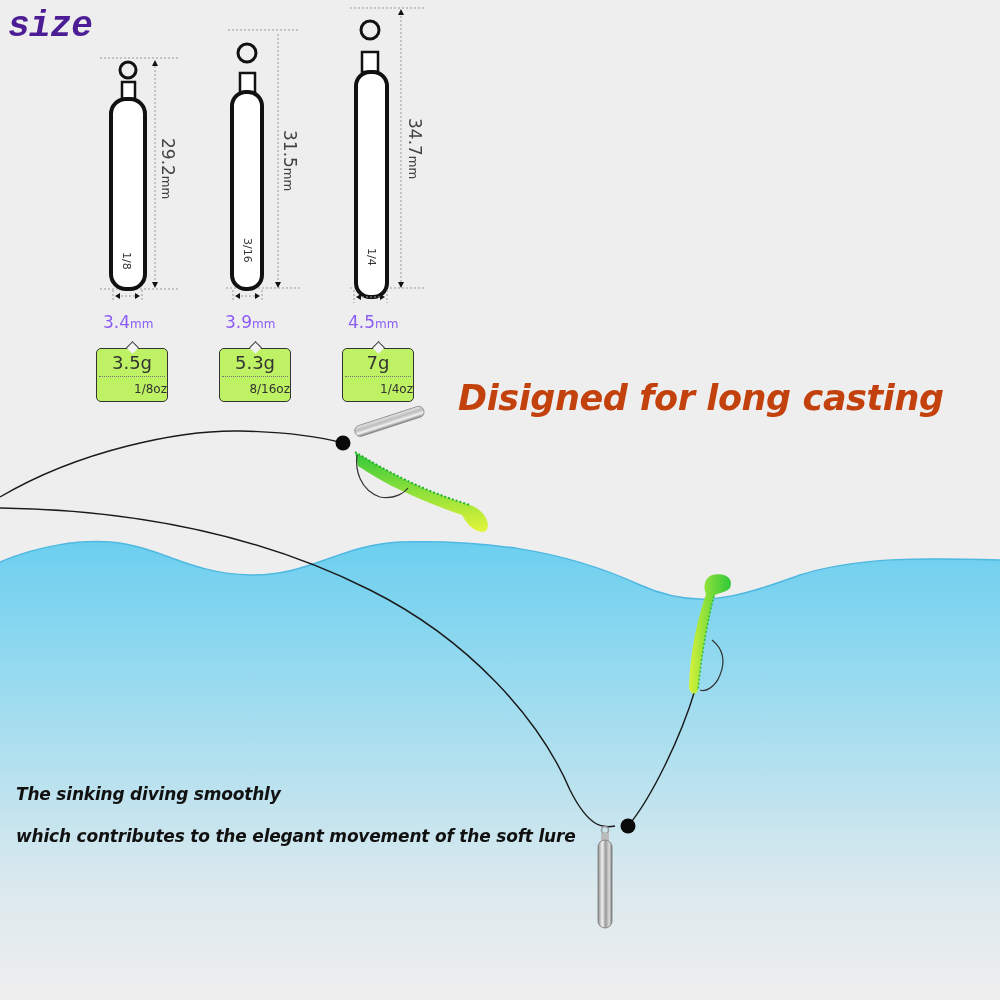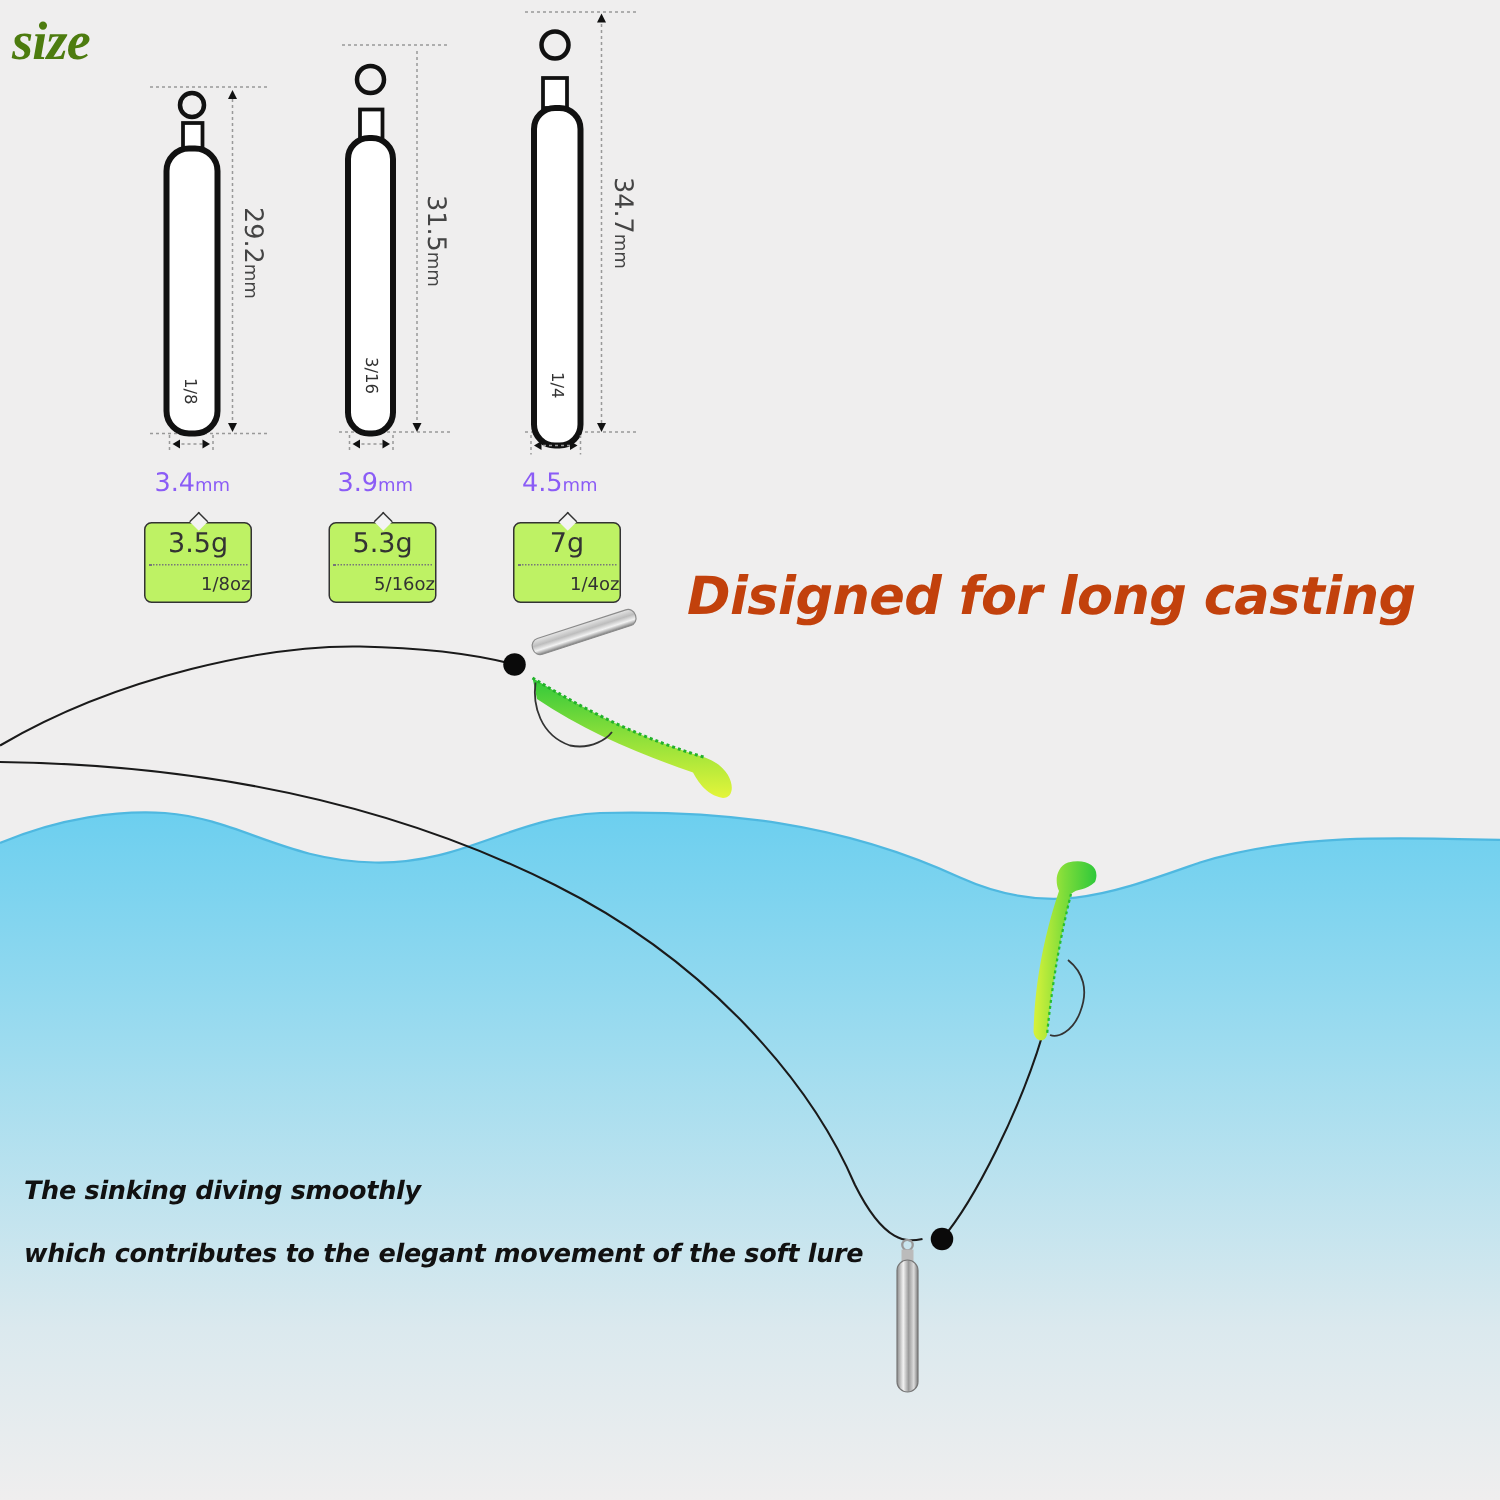--- a/index.html
+++ b/index.html
@@ -6,23 +6,23 @@
     body {
       width: 1000px; height: 1000px; overflow: hidden;
       background: #efeeee;
       position: relative;
       font-family: "DejaVu Sans", sans-serif;
     }
     .canvas { position: absolute; left: 0; top: 0; width: 1000px; height: 1000px; }
     .abs { position: absolute; }
     .size-title {
       left: 8px; top: 6px;
-      font-family: Liberation Serif, serif;
+      font-family: Liberation Mono, monospace;
       font-weight: bold; font-style: italic;
-      font-size: 36px; color: #4d7c0f; letter-spacing: -0.5px;
+      font-size: 36px; color: #4c1d95; letter-spacing: -0.5px;
     }
     .headline {
       left: 458px; top: 378px;
       font-family: "DejaVu Sans", sans-serif;
       font-weight: bold; font-style: italic;
       font-size: 35px; color: #c2410c; letter-spacing: -0.4px;
       white-space: nowrap;
     }
     .caption {
       font-family: "DejaVu Sans", sans-serif;
@@ -219,21 +219,21 @@
 </div>
 
 <div class="abs tag" style="left:96px; top:348px;">
   <div class="w">3.5g</div>
   <div class="sep"></div>
   <div class="oz">1/8oz</div>
 </div>
 <div class="abs tag" style="left:219px; top:348px;">
   <div class="w">5.3g</div>
   <div class="sep"></div>
-  <div class="oz">5/16oz</div>
+  <div class="oz">8/16oz</div>
 </div>
 <div class="abs tag" style="left:342px; top:348px;">
   <div class="w">7g</div>
   <div class="sep"></div>
   <div class="oz">1/4oz</div>
 </div>
 
 <div class="abs headline">Disigned for long casting</div>
 
 <div class="abs caption cap1">The sinking diving smoothly</div>

